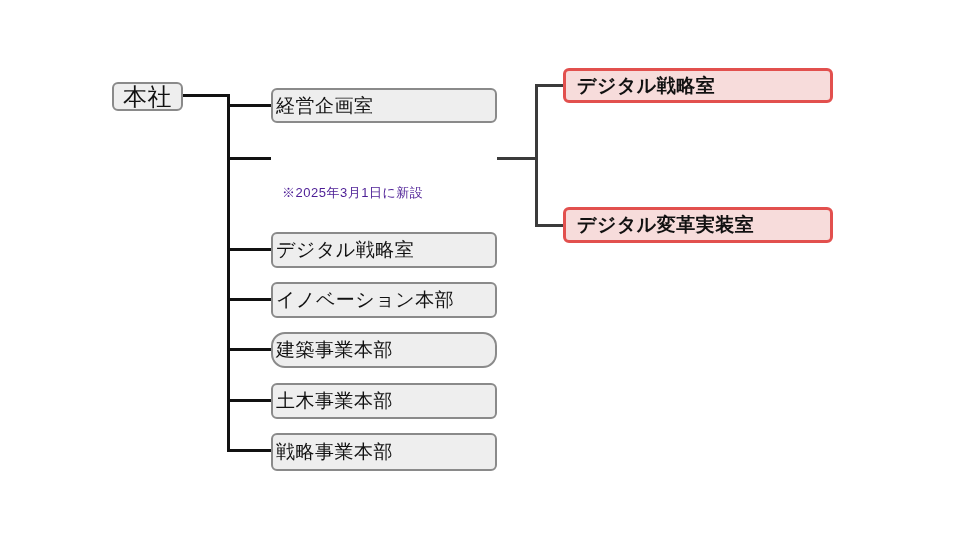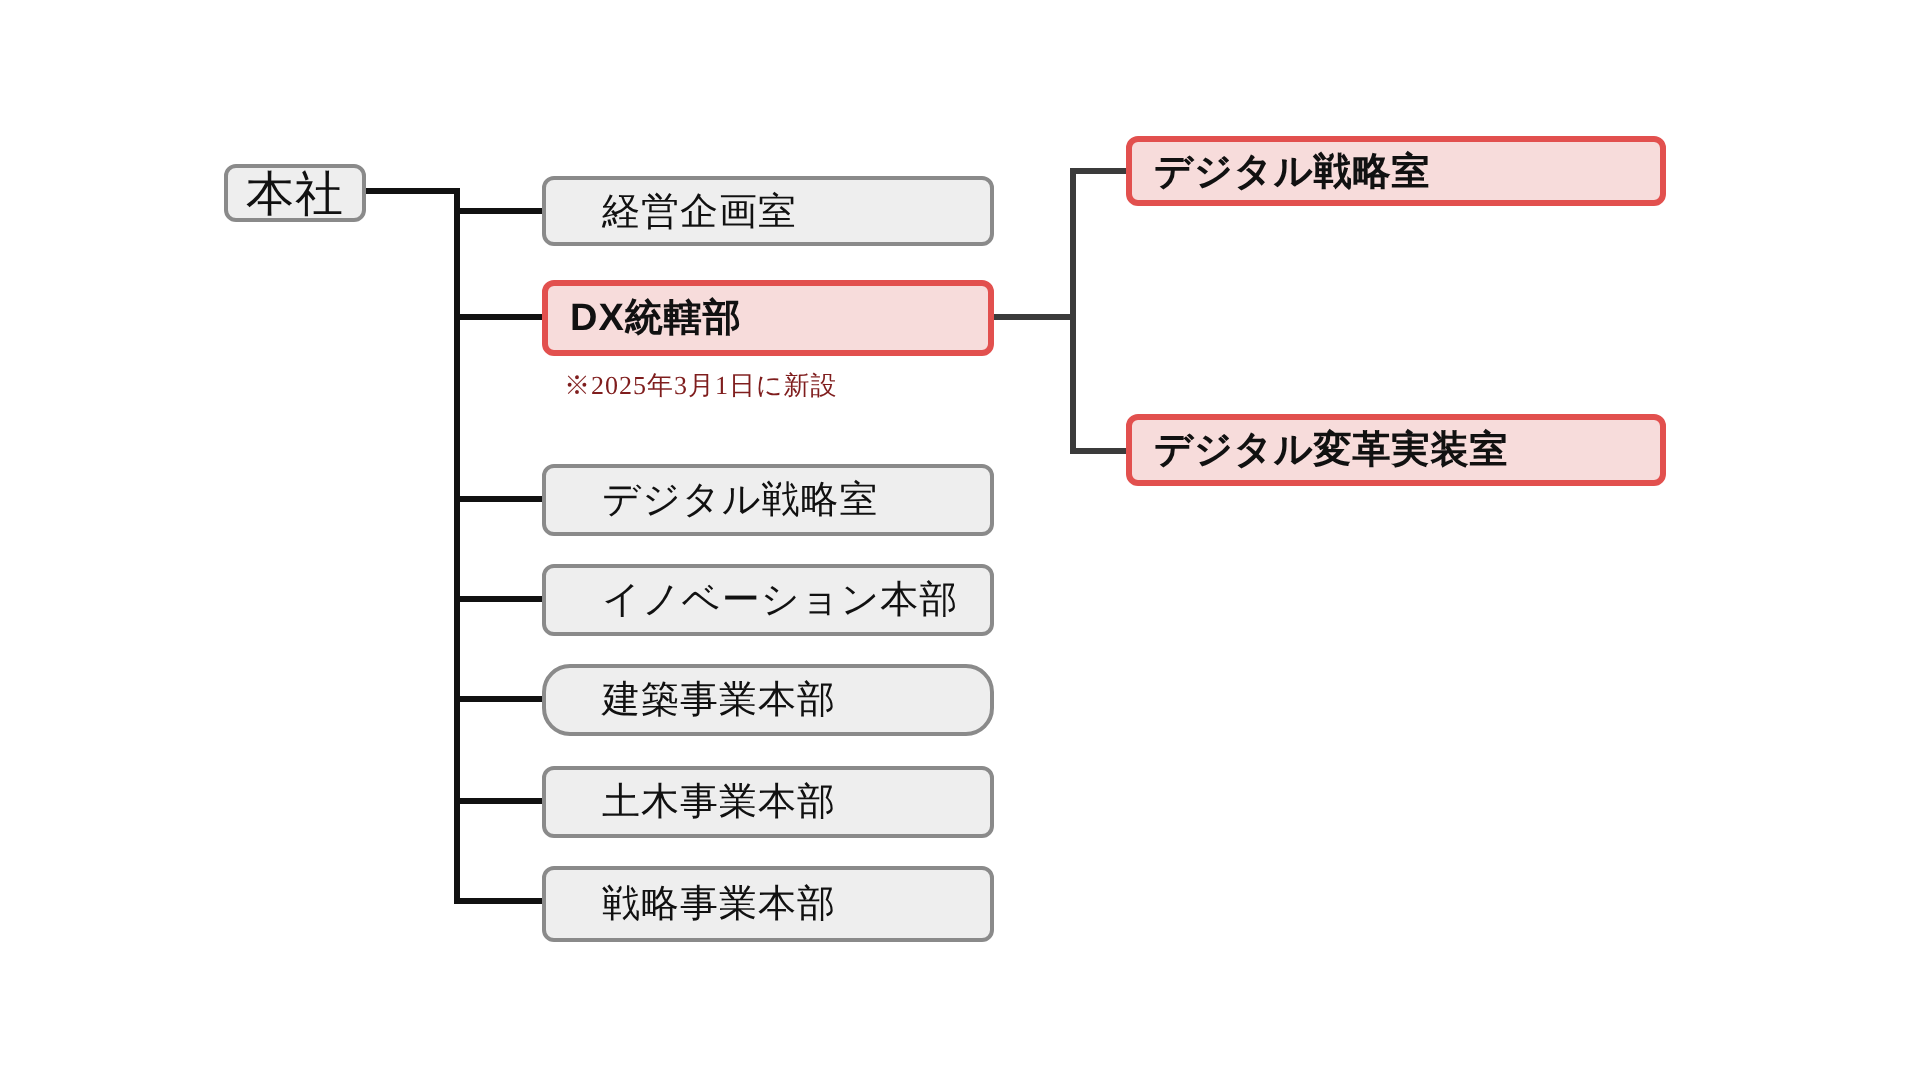--- a/index.html
+++ b/index.html
@@ -22,21 +22,21 @@
     align-items: center;
     border-radius: 6px;
     font-size: 19px;
     color: #111111;
     letter-spacing: 0.5px;
     white-space: nowrap;
   }
   .node.normal {
     border: 2.5px solid var(--normal-border, #8a8a8a);
     background: var(--normal-fill, #eeeeee);
-    padding-left: 28px;
+    padding-left: 3px;
     font-weight: 400;
   }
   .node.highlight {
     border: 3px solid var(--highlight-border, #e2504e);
     background: var(--highlight-fill, #f7dcdb);
     padding-left: 11px;
     font-weight: 700;
   }
   .node.root {
     justify-content: center;
@@ -46,24 +46,23 @@
   .line {
     position: absolute;
     background: var(--connector, #111111);
   }
   .line.right {
     background: #3b3b3b;
   }
   .note {
     position: absolute;
     font-size: 13px;
-    color: #7f1d1d;
+    color: #4c1d95;
     letter-spacing: 0.5px;
     white-space: nowrap;
-    font-family: Liberation Serif, serif;
   }
 </style>
 </head>
 <body>
 
 <div class="canvas">
 
   <div class="line" style="left:183px; top:94px;  width:46px;  height:3px;"></div>
   <div class="line" style="left:227px; top:94px;  width:3px;   height:358px;"></div>
   <div class="line" style="left:229px; top:104px; width:42px;  height:3px;"></div>
@@ -80,23 +79,20 @@
   <div class="line right" style="left:537px; top:224px; width:26px; height:3px;"></div>
 
   <div class="node normal root" style="left:112px; top:82px; width:71px; height:29px;">
     <span>本社</span>
   </div>
 
   <div class="node normal" style="left:271px; top:88px; width:226px; height:35px;">
     <span>経営企画室</span>
   </div>
 
-  <div class="node highlight" style="left:271px; top:140px; width:226px; height:38px;">
-    <span>DX統轄部</span>
-  </div>
 
   <div class="note" style="left:282px; top:184px;">※2025年3月1日に新設</div>
 
   <div class="node normal" style="left:271px; top:232px; width:226px; height:36px;">
     <span>デジタル戦略室</span>
   </div>
 
   <div class="node normal" style="left:271px; top:282px; width:226px; height:36px;">
     <span>イノベーション本部</span>
   </div>

